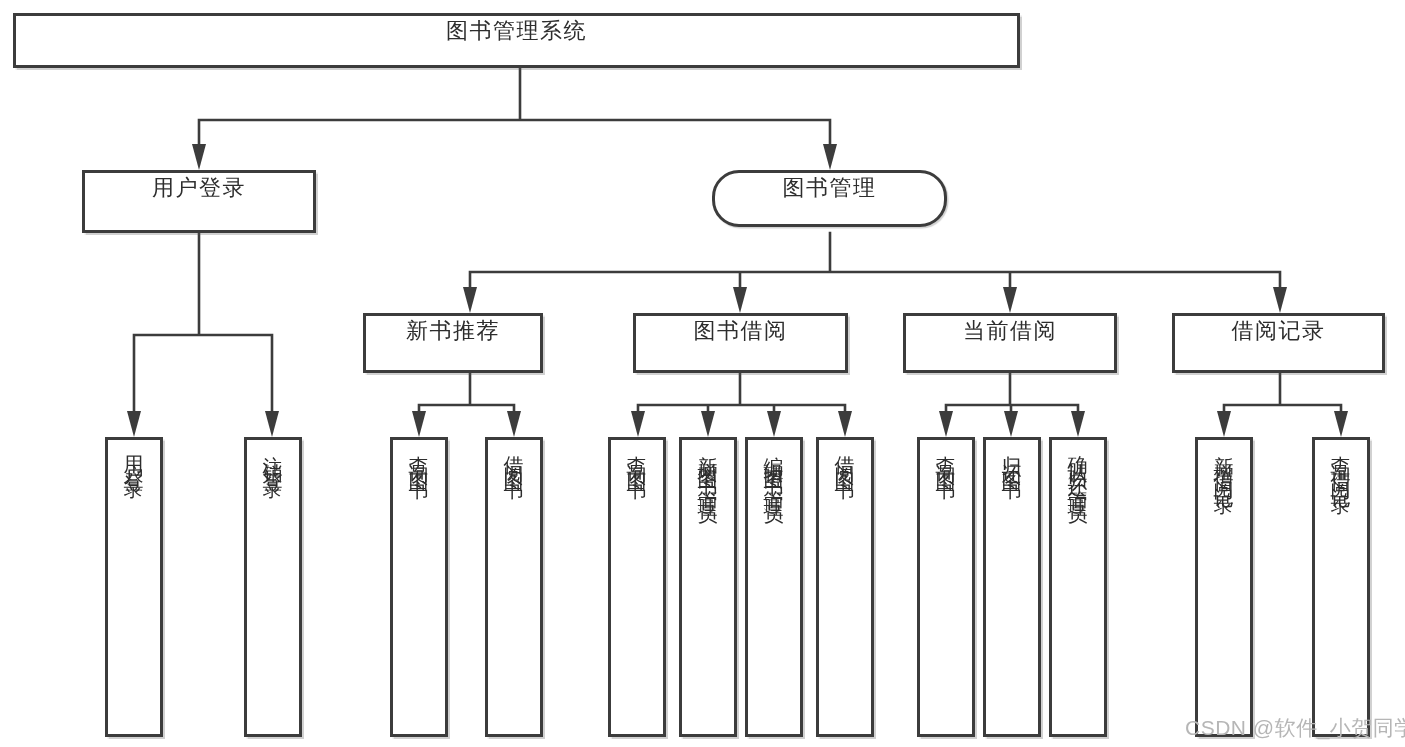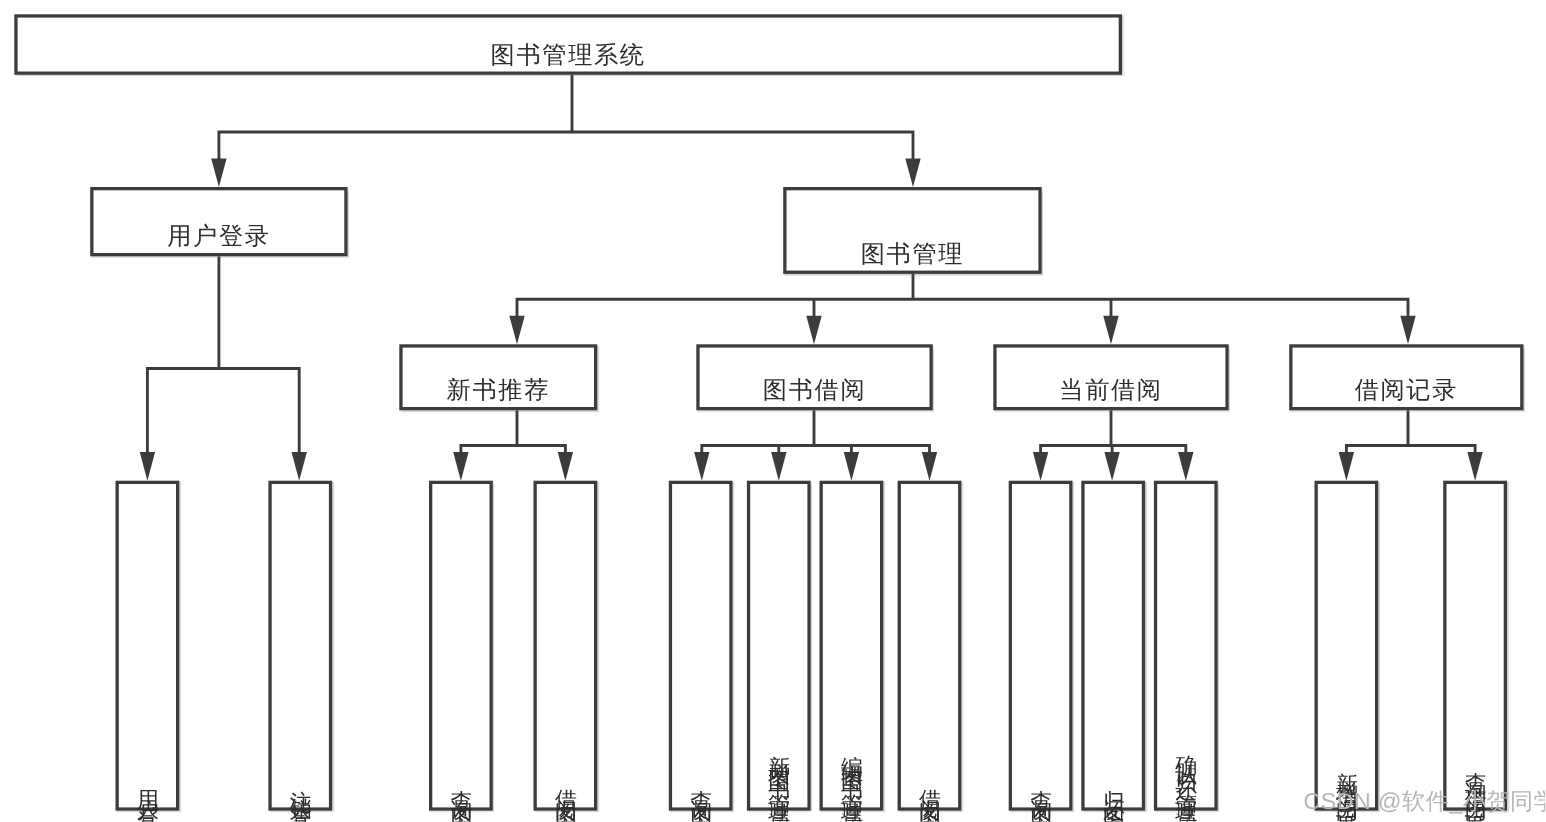--- a/index.html
+++ b/index.html
@@ -30,21 +30,21 @@
     stroke: var(--line);
     stroke-width: 2.6;
     stroke-linecap: square;
   }
   .connectors polygon { fill: var(--line); }
   .box {
     position: absolute;
     background: var(--background);
     border: 3px solid var(--box-border);
     display: flex;
-    align-items: flex-end;
+    align-items: flex-start;
     justify-content: center;
     box-shadow: 1.5px 1.5px 1px rgba(90,90,90,0.28);
   }
   .hbox { font-size: 22px; letter-spacing: 1.5px; white-space: nowrap; }
   .vbox span {
     writing-mode: vertical-rl;
     font-size: 20px;
     letter-spacing: 8px;
     line-height: 1;
   }
@@ -99,21 +99,21 @@
     </g>
   </svg>
 
   <div class="box hbox" style="left:13px; top:13px; width:1007px; height:55px;">
     <span>图书管理系统</span>
   </div>
 
   <div class="box hbox" style="left:82px; top:170px; width:234px; height:63px;">
     <span>用户登录</span>
   </div>
-  <div class="box hbox" style="left:712px; top:170px; width:235px; height:79px;">
+  <div class="box hbox" style="left:712px; top:170px; width:235px; height:57px;border-radius:27px;">
     <span>图书管理</span>
   </div>
 
   <div class="box hbox" style="left:363px; top:313px; width:180px; height:60px;">
     <span>新书推荐</span>
   </div>
   <div class="box hbox" style="left:633px; top:313px; width:215px; height:60px;">
     <span>图书借阅</span>
   </div>
   <div class="box hbox" style="left:903px; top:313px; width:214px; height:60px;">

